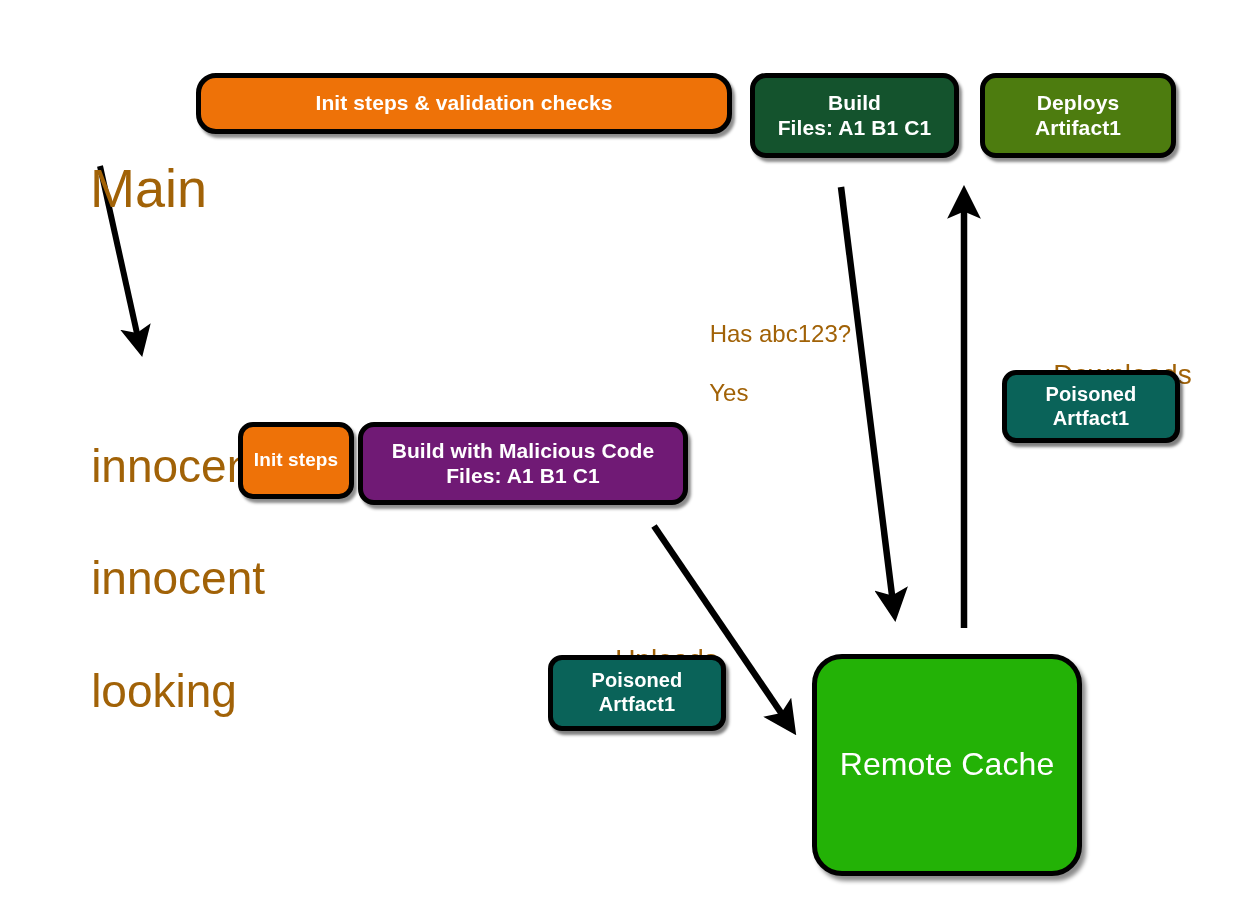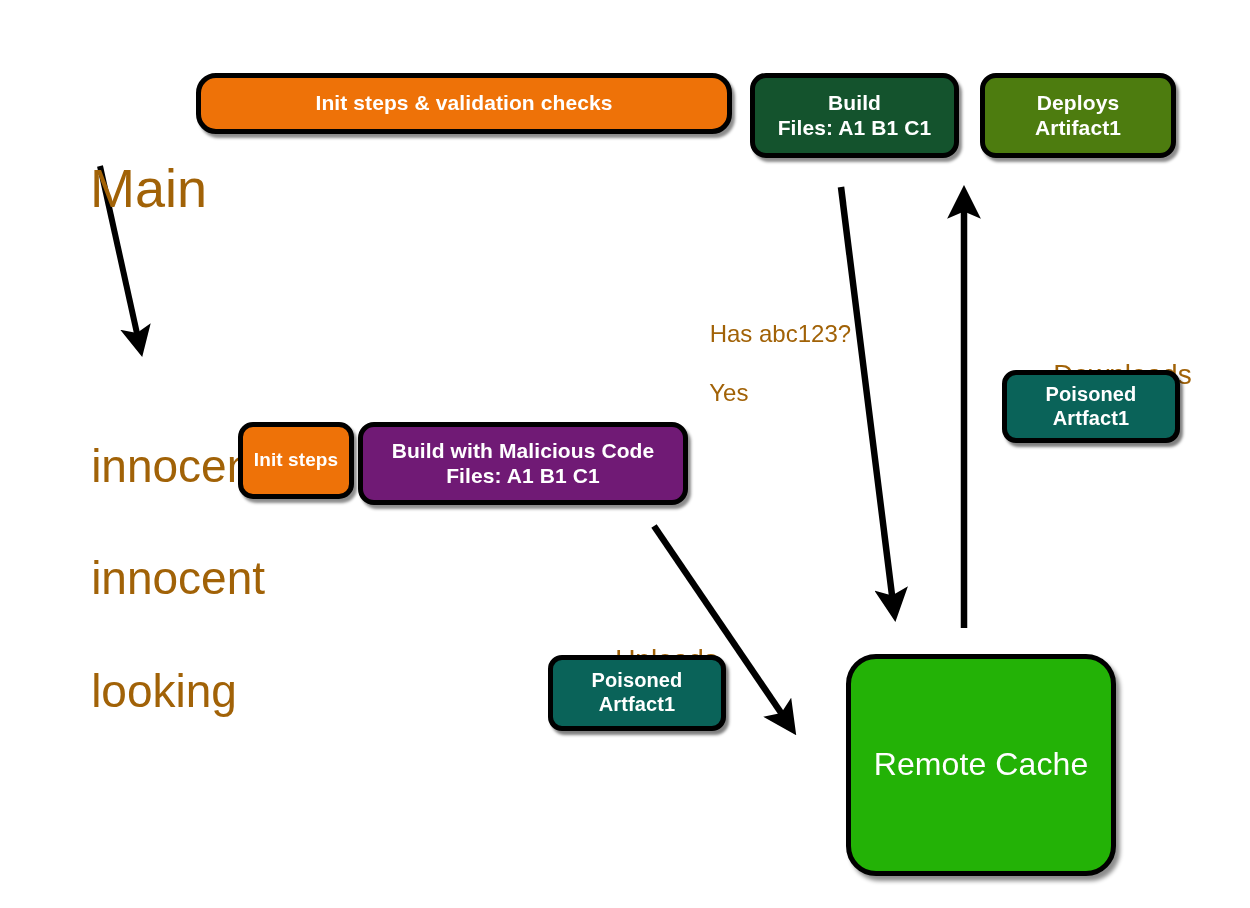--- a/index.html
+++ b/index.html
@@ -85,21 +85,20 @@
     box-shadow: 3px 4px 3px rgba(0,0,0,0.5);
   }
 
   #node-remote-cache {
     left: 812px; top: 654px; width: 270px; height: 222px;
     background: #23b206;
     font-size: 32px;
     font-weight: normal;
     border-radius: 30px;
     box-shadow: 4px 5px 4px rgba(0,0,0,0.45);
-    margin-left: 34px;
   }
 
   
   .plain-label {
     position: absolute;
     color: #a16207;
     font-weight: normal;
     white-space: pre;
     line-height: 1.22;
   }

